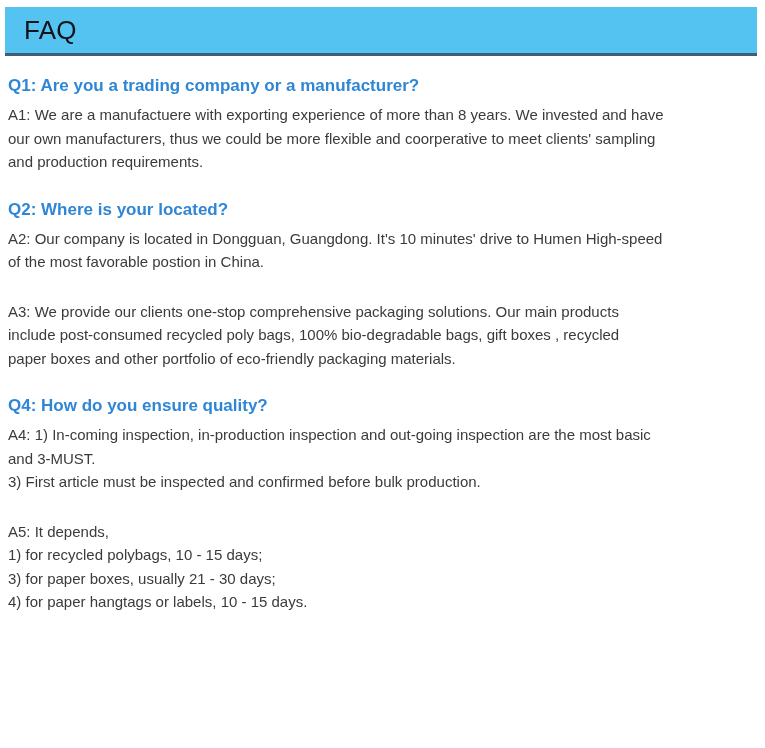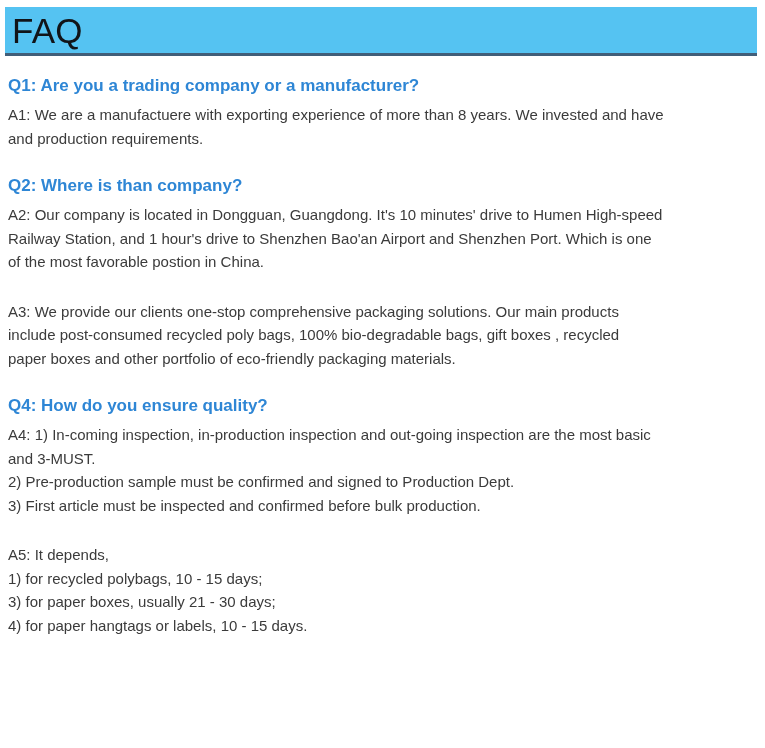--- a/index.html
+++ b/index.html
@@ -21,25 +21,26 @@
   .faq-header{
     margin:7px 8px 0 5px;
     height:49px;
     background:var(--header-bg);
     border-bottom:3px solid var(--header-border);
     display:flex;
     align-items:center;
     padding-left:7px;
   }
   .faq-header-title{
-    font-size:35px;
+    font-size:26px;
     line-height:1;
     color:var(--title-color);
     letter-spacing:0.2px;
     font-weight:400;
+    margin-left:12px;
   }
   .faq-list{
     padding:0 8px;
   }
   .faq-item{
     margin-top:26px;
   }
   .faq-item:first-child{
     margin-top:20px;
   }
@@ -65,47 +66,46 @@
 
 <div class="page">
   <div class="faq-header">
     <span class="faq-header-title">FAQ</span>
   </div>
   <div class="faq-list">
   <section class="faq-item">
     <h3 class="faq-question">Q1: Are you a trading company or a manufacturer?</h3>
     <div class="faq-answer">
           <div class="faq-answer-line">A1: We are a manufactuere with exporting experience of more than 8 years. We invested and have</div>
+          <div class="faq-answer-line">our own manufacturers, thus we could be more flexible and coorperative to meet clients' sampling</div>
           <div class="faq-answer-line">and production requirements.</div>
         </div>
   </section>
 
   <section class="faq-item">
-    <h3 class="faq-question">Q2: Where is than company?</h3>
+    <h3 class="faq-question">Q2: Where is your located?</h3>
     <div class="faq-answer">
           <div class="faq-answer-line">A2: Our company is located in Dongguan, Guangdong. It's 10 minutes' drive to Humen High-speed</div>
-          <div class="faq-answer-line">Railway Station, and 1 hour's drive to Shenzhen Bao'an Airport and Shenzhen Port. Which is one</div>
           <div class="faq-answer-line">of the most favorable postion in China.</div>
         </div>
   </section>
 
   <section class="faq-item">
     <div class="faq-answer">
           <div class="faq-answer-line">A3: We provide our clients one-stop comprehensive packaging solutions. Our main products</div>
           <div class="faq-answer-line">include post-consumed recycled poly bags, 100% bio-degradable bags, gift boxes , recycled</div>
           <div class="faq-answer-line">paper boxes and other portfolio of eco-friendly packaging materials.</div>
         </div>
   </section>
 
   <section class="faq-item">
     <h3 class="faq-question">Q4: How do you ensure quality?</h3>
     <div class="faq-answer">
           <div class="faq-answer-line">A4: 1) In-coming inspection, in-production inspection and out-going inspection are the most basic</div>
           <div class="faq-answer-line">and 3-MUST.</div>
-          <div class="faq-answer-line">2) Pre-production sample must be confirmed and signed to Production Dept.</div>
           <div class="faq-answer-line">3) First article must be inspected and confirmed before bulk production.</div>
         </div>
   </section>
 
   <section class="faq-item">
     <div class="faq-answer">
           <div class="faq-answer-line">A5: It depends,</div>
           <div class="faq-answer-line">1) for recycled polybags, 10 - 15 days;</div>
           <div class="faq-answer-line">3) for paper boxes, usually 21 - 30 days;</div>
           <div class="faq-answer-line">4) for paper hangtags or labels, 10 - 15 days.</div>

